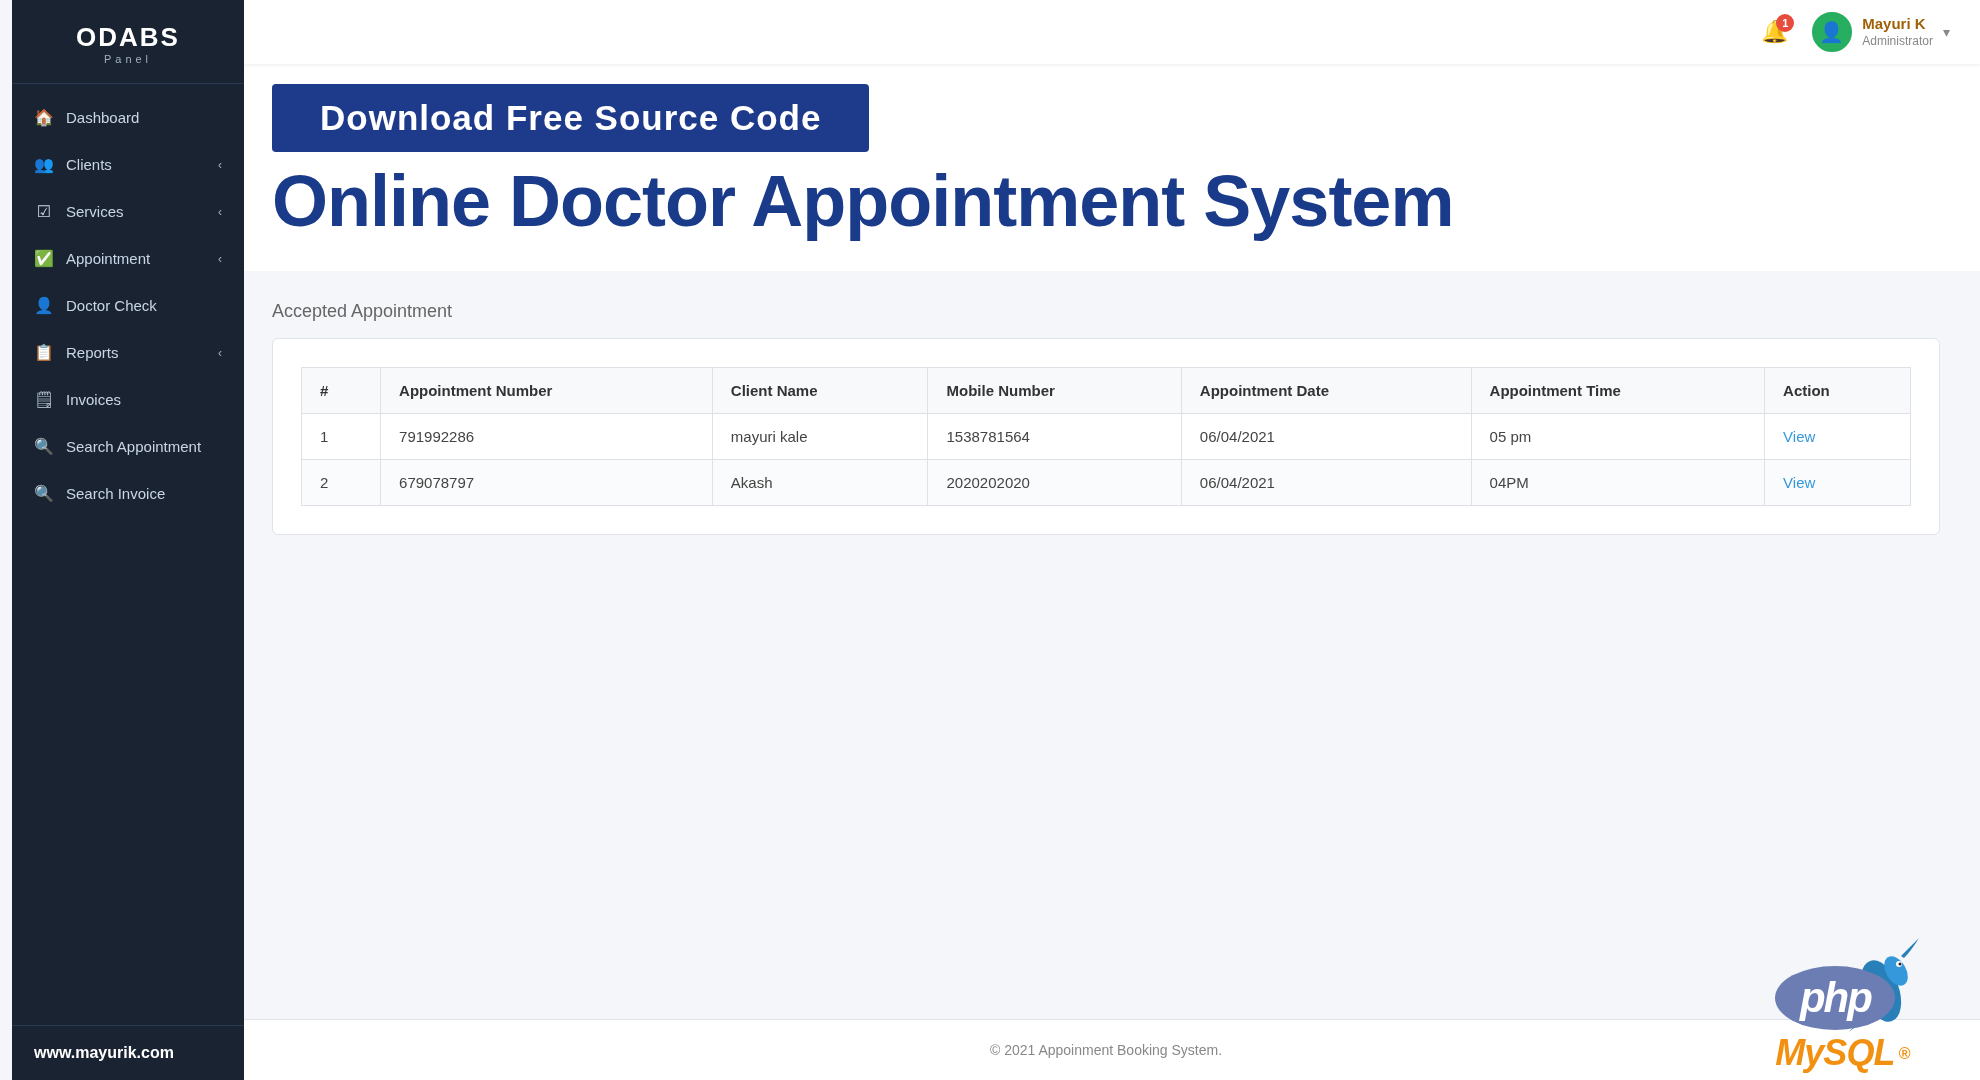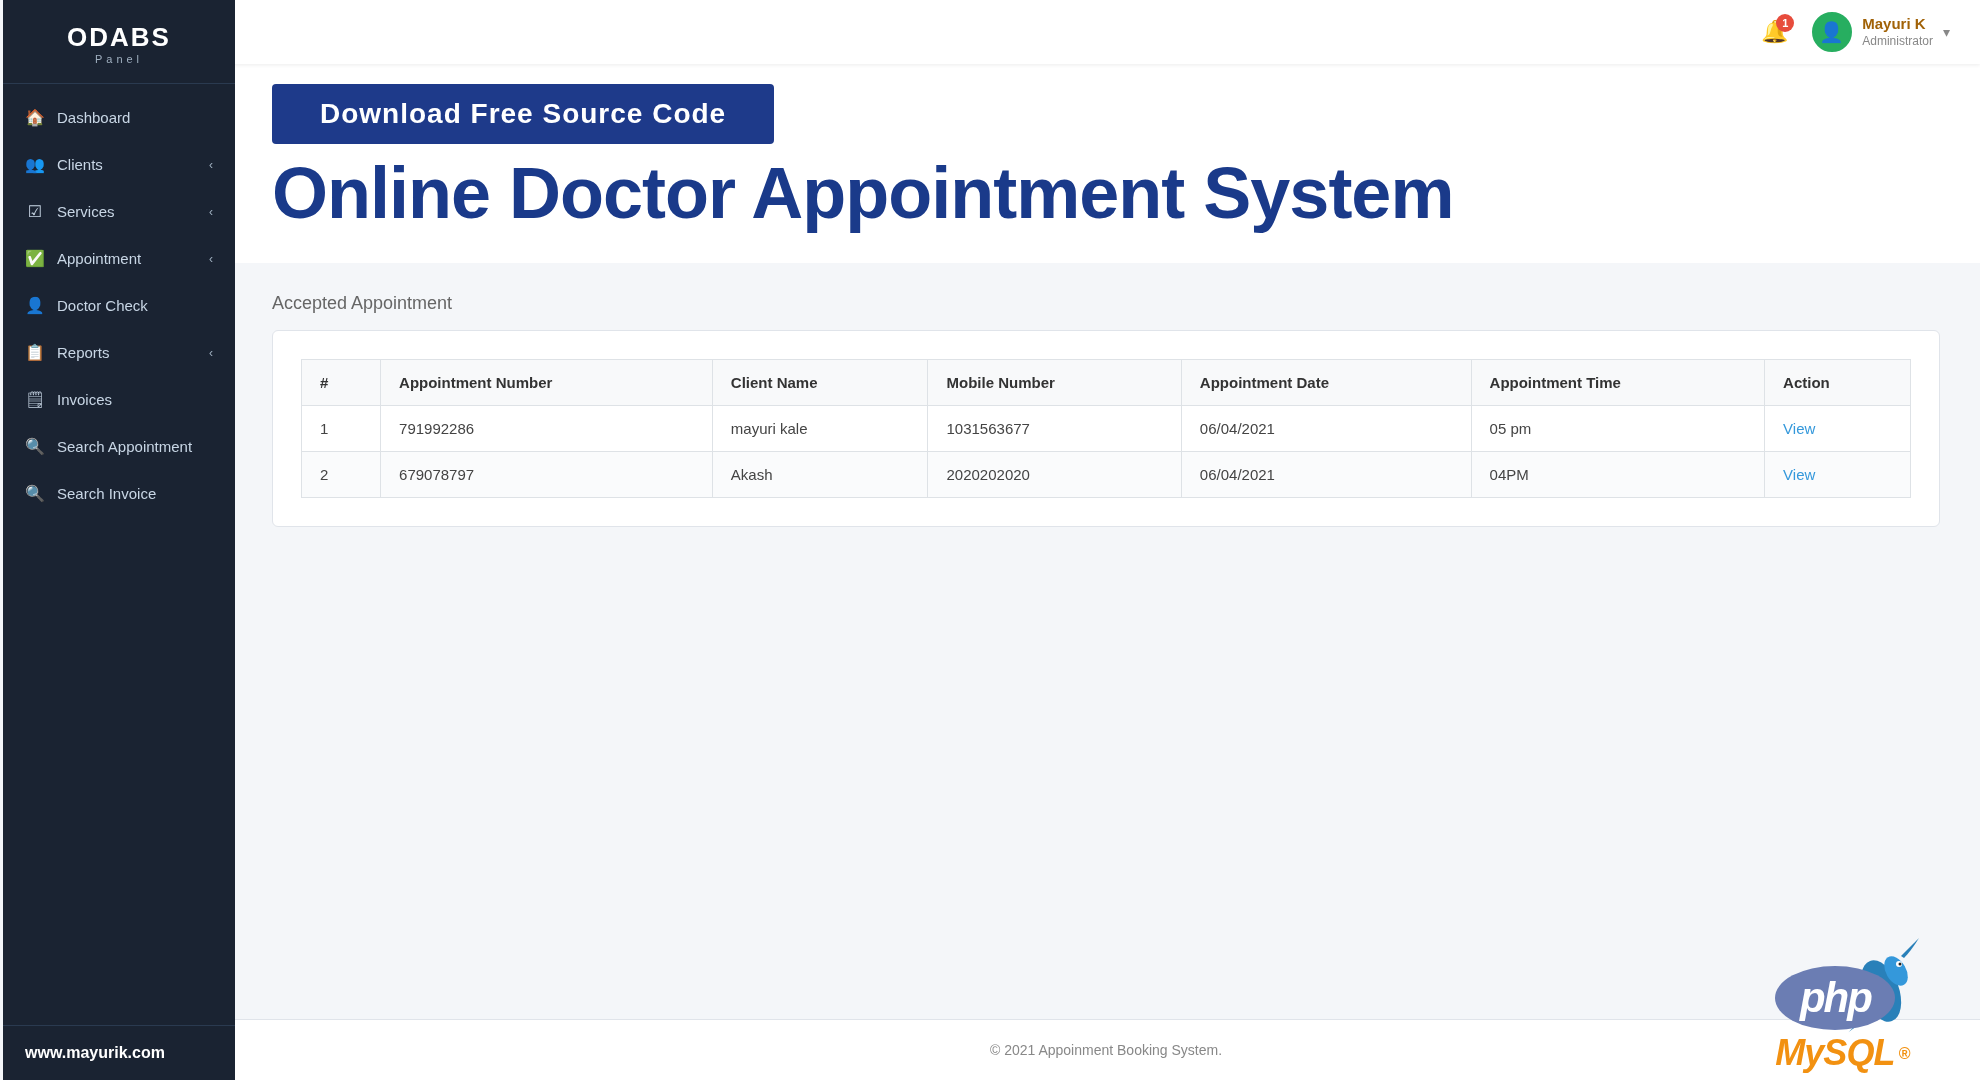--- a/index.html
+++ b/index.html
@@ -1,21 +1,21 @@
 <!DOCTYPE html>
 <html><head>
   <meta charset="utf-8">
   <style>
     * { margin: 0; padding: 0; box-sizing: border-box; }
     body { font-family: 'Segoe UI', Arial, sans-serif; background: #f4f6f9; display: flex; flex-direction: column; min-height: 100vh; width: 1980px; }
 
     
     .sidebar {
       position: fixed;
-      top: 0; left: 3px;
+      top: 0; left: 12px;
       width: 232px;
       height: 100%;
       background: #1a2332;
       color: #fff;
       z-index: 100;
       display: flex;
       flex-direction: column;
     }
     .sidebar-logo {
       text-align: center;
@@ -135,21 +135,21 @@
     
     .hero-banner {
       background: #fff;
       padding: 20px 40px 30px;
     }
     .download-badge {
       background: #1e3a8a;
       color: #fff;
       display: inline-block;
       padding: 14px 48px;
-      font-size: 28px;
+      font-size: 35px;
       font-weight: 700;
       border-radius: 4px;
       margin-bottom: 10px;
       letter-spacing: 1px;
     }
     .hero-title {
       font-size: 72px;
       font-weight: 900;
       color: #1a3a8a;
       line-height: 1.1;
@@ -336,21 +336,21 @@
             <th>Appointment Date</th>
             <th>Appointment Time</th>
             <th>Action</th>
           </tr>
         </thead>
         <tbody id="table-body">
         <tr>
     <td>1</td>
     <td>791992286</td>
     <td>mayuri kale</td>
-    <td>1031563677</td>
+    <td>1538781564</td>
     <td>06/04/2021</td>
     <td>05 pm</td>
     <td><a class="view-link">View</a></td>
   </tr>
             <tr>
     <td>2</td>
     <td>679078797</td>
     <td>Akash</td>
     <td>2020202020</td>
     <td>06/04/2021</td>

